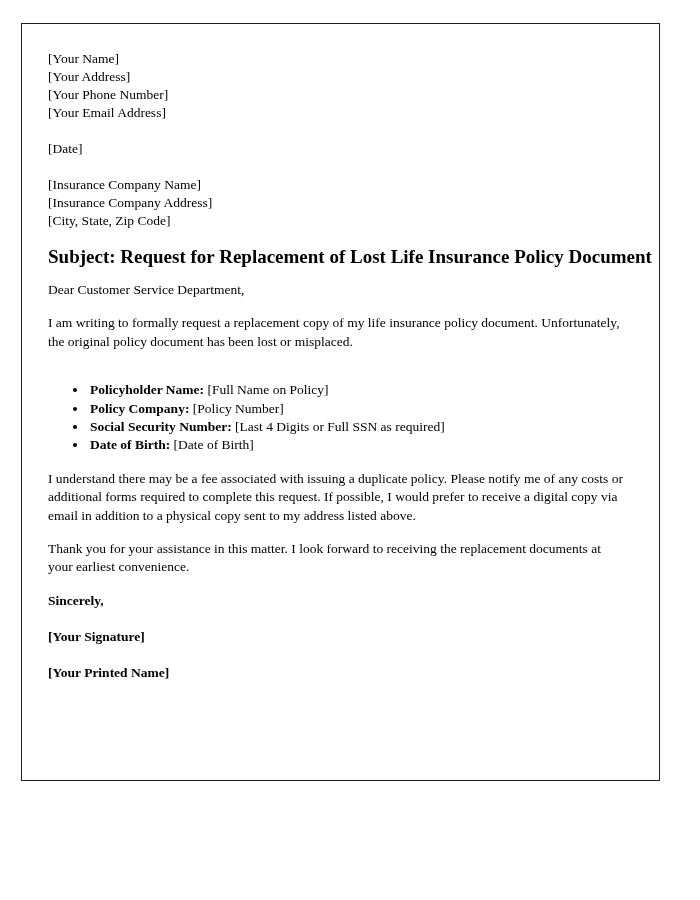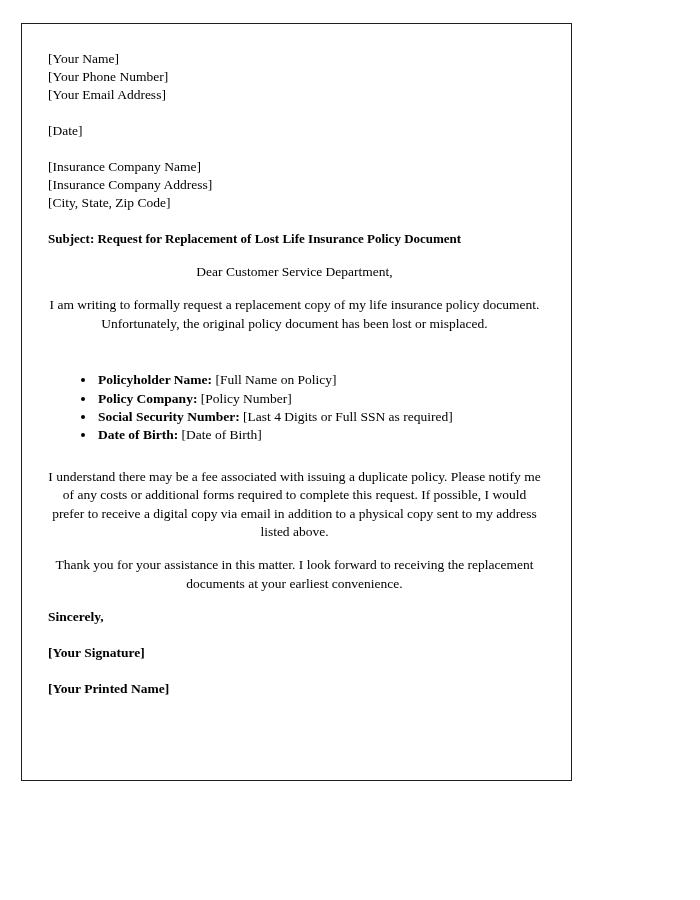--- a/index.html
+++ b/index.html
@@ -11,54 +11,54 @@
     width: 700px;
     height: 900px;
     font-family: "Liberation Serif", "DejaVu Serif", serif;
     color: #000000;
     overflow: hidden;
   }
   .page {
     position: absolute;
     left: 21px;
     top: 23px;
-    width: 551px;
+    width: 639px;
     height: 758px;
     border: 1px solid #231f20;
     box-sizing: border-box;
     background: #ffffff;
   }
   .page-inner {
     padding: 26px 30px 0 26px;
   }
   .block {
     font-size: 13.5px;
     line-height: 18px;
   }
   .line {
     white-space: nowrap;
   }
   .spacer-sm { height: 18px; }
   .para {
     font-size: 13.5px;
     line-height: 18.4px;
     margin: 0;
-    text-align: center;
+    text-align: left;
     max-width: 584px;
   }
   .gap { height: 18px; }
   .gap-sub { height: 15px; }
   .subject {
-    font-size: 13px;
+    font-size: 19px;
     line-height: 18px;
     font-weight: bold;
     white-space: nowrap;
   }
   ul.details {
-    margin: 8px;
+    margin: 0;
     padding: 0 0 0 40px;
     list-style-type: disc;
   }
   ul.details li {
     font-size: 13.5px;
     line-height: 18.4px;
     padding-left: 2px;
   }
   ul.details li .lbl {
     font-weight: bold;
@@ -71,20 +71,21 @@
   }
 </style>
 </head>
 <body>
 
 <div class="page">
   <div class="page-inner">
 
     <div class="block">
       <div class="line">[Your Name]</div>
+      <div class="line">[Your Address]</div>
       <div class="line">[Your Phone Number]</div>
       <div class="line">[Your Email Address]</div>
     </div>
 
     <div class="spacer-sm"></div>
 
     <div class="block">
       <div class="line">[Date]</div>
     </div>
 

